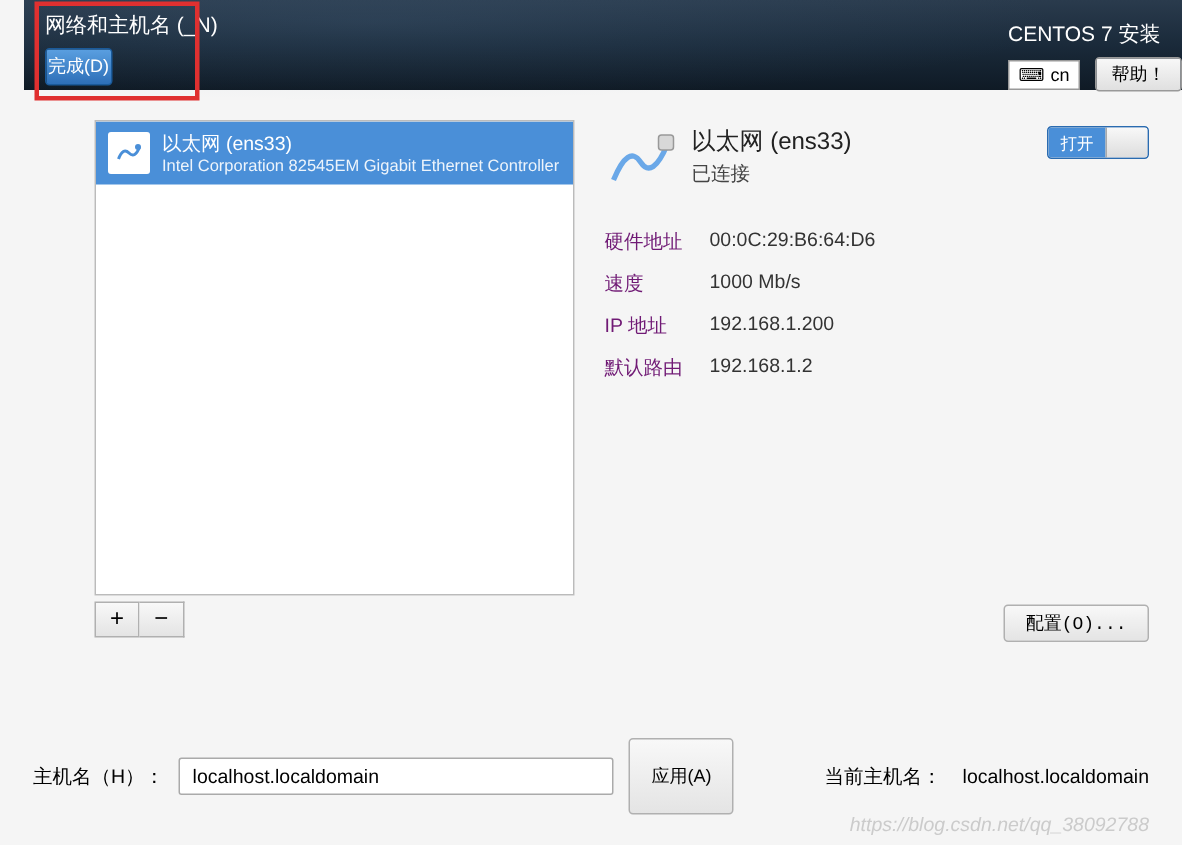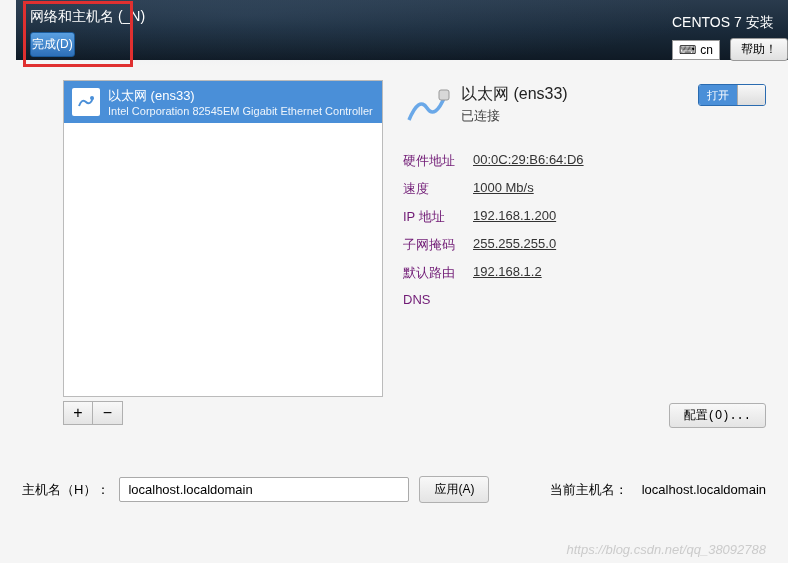--- a/index.html
+++ b/index.html
@@ -68,39 +68,39 @@
 .toggle-btn {
   display: flex; border: 1px solid #2a6bb0; border-radius: 3px; overflow: hidden;
   height: 22px; cursor: pointer; justify-content: space-between;
 }
 .toggle-on { background: #4a8fd8; color: #fff; font-size: 11px; padding: 2px 8px; display:flex; align-items:center; }
 .toggle-knob { width: 28px; background: linear-gradient(180deg,#f8f8f8,#ddd); border-left:1px solid #aaa; }
 
 .details { margin-top: 20px; font-size: 13px; color: #333; }
 .detail-row { display: flex; gap: 10px; margin-bottom: 10px; }
 .detail-label { width: 60px; text-align: left; color: #701a75; }
-.detail-value { color: #333; text-decoration: underline; }
+.detail-value { color: #333; }
 
 .config-btn-wrap { position: absolute; right: 0; top: 323px; }
 .config-btn {
   background: linear-gradient(180deg,#f8f8f8,#e4e4e4); border:1px solid #b0b0b0;
   border-radius:3px; padding:3px 14px; font-size:12px; cursor:pointer;font-family:Liberation Mono, monospace;
 }
 
 .hostname-row {
-  position: absolute; left: 22px; right: 22px; top: 476px;
+  position: absolute; left: 22px; right: 22px; top: 492px;
   display: flex; align-items: center; gap: 10px; font-size: 13px;
 }
 .hostname-input {
   flex: 0 0 290px; padding: 4px 8px; border: 1px solid #aaa; border-radius: 2px;
   font-size: 13px; background: #fff;
 }
 .apply-btn {
   background: linear-gradient(180deg,#f8f8f8,#e4e4e4); border:1px solid #b0b0b0;
-  border-radius:3px; padding:4px 14px; font-size:12px; cursor:pointer;
+  border-radius:3px; padding:16px 14px; font-size:12px; cursor:pointer;
 }
 .current-host { margin-left: auto; display: flex; gap: 14px; align-items: center; }
 
 .watermark {
   position: absolute; bottom: 6px; right: 22px; color: rgba(140,140,140,.4);
   font-size: 13px; font-style: italic; pointer-events: none; margin-left: 40px;
 }
 </style>
 </head>
 <body>
@@ -171,30 +171,22 @@
           </div>
           <div class="detail-row">
             <div class="detail-label">速度</div>
             <div class="detail-value">1000 Mb/s</div>
           </div>
           <div class="detail-row">
             <div class="detail-label">IP 地址</div>
             <div class="detail-value">192.168.1.200</div>
           </div>
           <div class="detail-row">
-            <div class="detail-label">子网掩码</div>
-            <div class="detail-value">255.255.255.0</div>
-          </div>
-          <div class="detail-row">
             <div class="detail-label">默认路由</div>
             <div class="detail-value">192.168.1.2</div>
-          </div>
-          <div class="detail-row">
-            <div class="detail-label">DNS</div>
-            <div class="detail-value"></div>
           </div>
         </div>
 
       <div class="config-btn-wrap">
         <button class="config-btn">配置(O)...</button>
       </div>
     </div>
   </div>
 </div>
 

